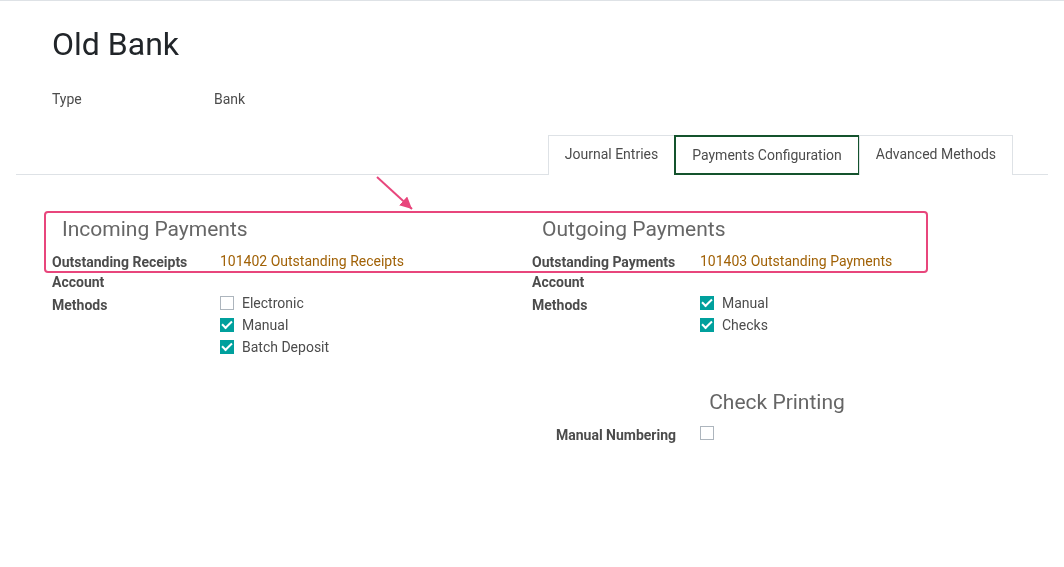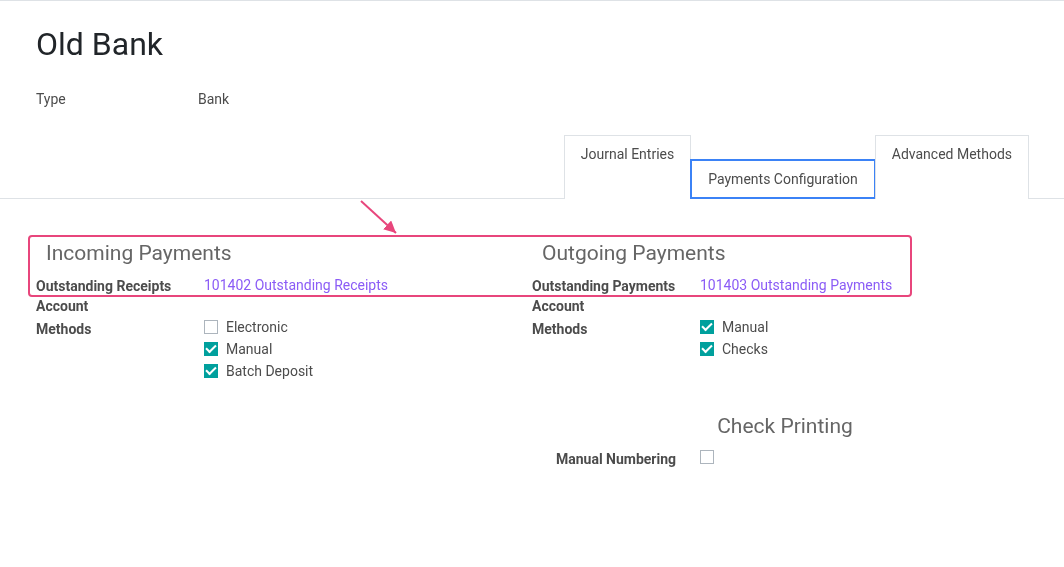--- a/index.html
+++ b/index.html
@@ -11,21 +11,21 @@
     width: 1064px;
     height: 567px;
     overflow: hidden;
     position: relative;
   }
   .top-border {
     border-top: 1px solid #dee2e6;
     width: 100%;
   }
   .page {
-    padding: 0 36px;
+    padding: 0 52px;
   }
   .title {
     font-size: 32px;
     font-weight: 400;
     color: #212529;
     margin: 24px 0 28px 0;
   }
   .field-row {
     display: flex;
     align-items: baseline;
@@ -71,23 +71,22 @@
   }
   .tab:not(.active) {
     background: #fff;
   }
   .tab.active {
     background: #fff;
     border-bottom: 1px solid #fff;
     box-shadow: 0 1px 0 #fff;
   }
   .tab.highlight {
-    border: 2px solid #3b82f6;
+    border: 2px solid #14532d;
     box-shadow: 0 2px 0 #fff;
-    margin-top: 24px;
   }
   .content {
     padding-top: 42px;
     position: relative;
   }
   .cols {
     display: flex;
     gap: 0px;
   }
   .col {
@@ -114,21 +113,21 @@
     line-height: 1.4;
     flex-shrink: 0;
   }
   .row-label.multi {
     white-space: normal;
   }
   .row-value {
     font-size: 14px;
   }
   .teal-link {
-    color: #8b5cf6;
+    color: #a16207;
     font-size: 14px;
     cursor: pointer;
   }
   .methods-list {
     display: flex;
     flex-direction: column;
     gap: 8px;
   }
   .cb-item {
     display: flex;

